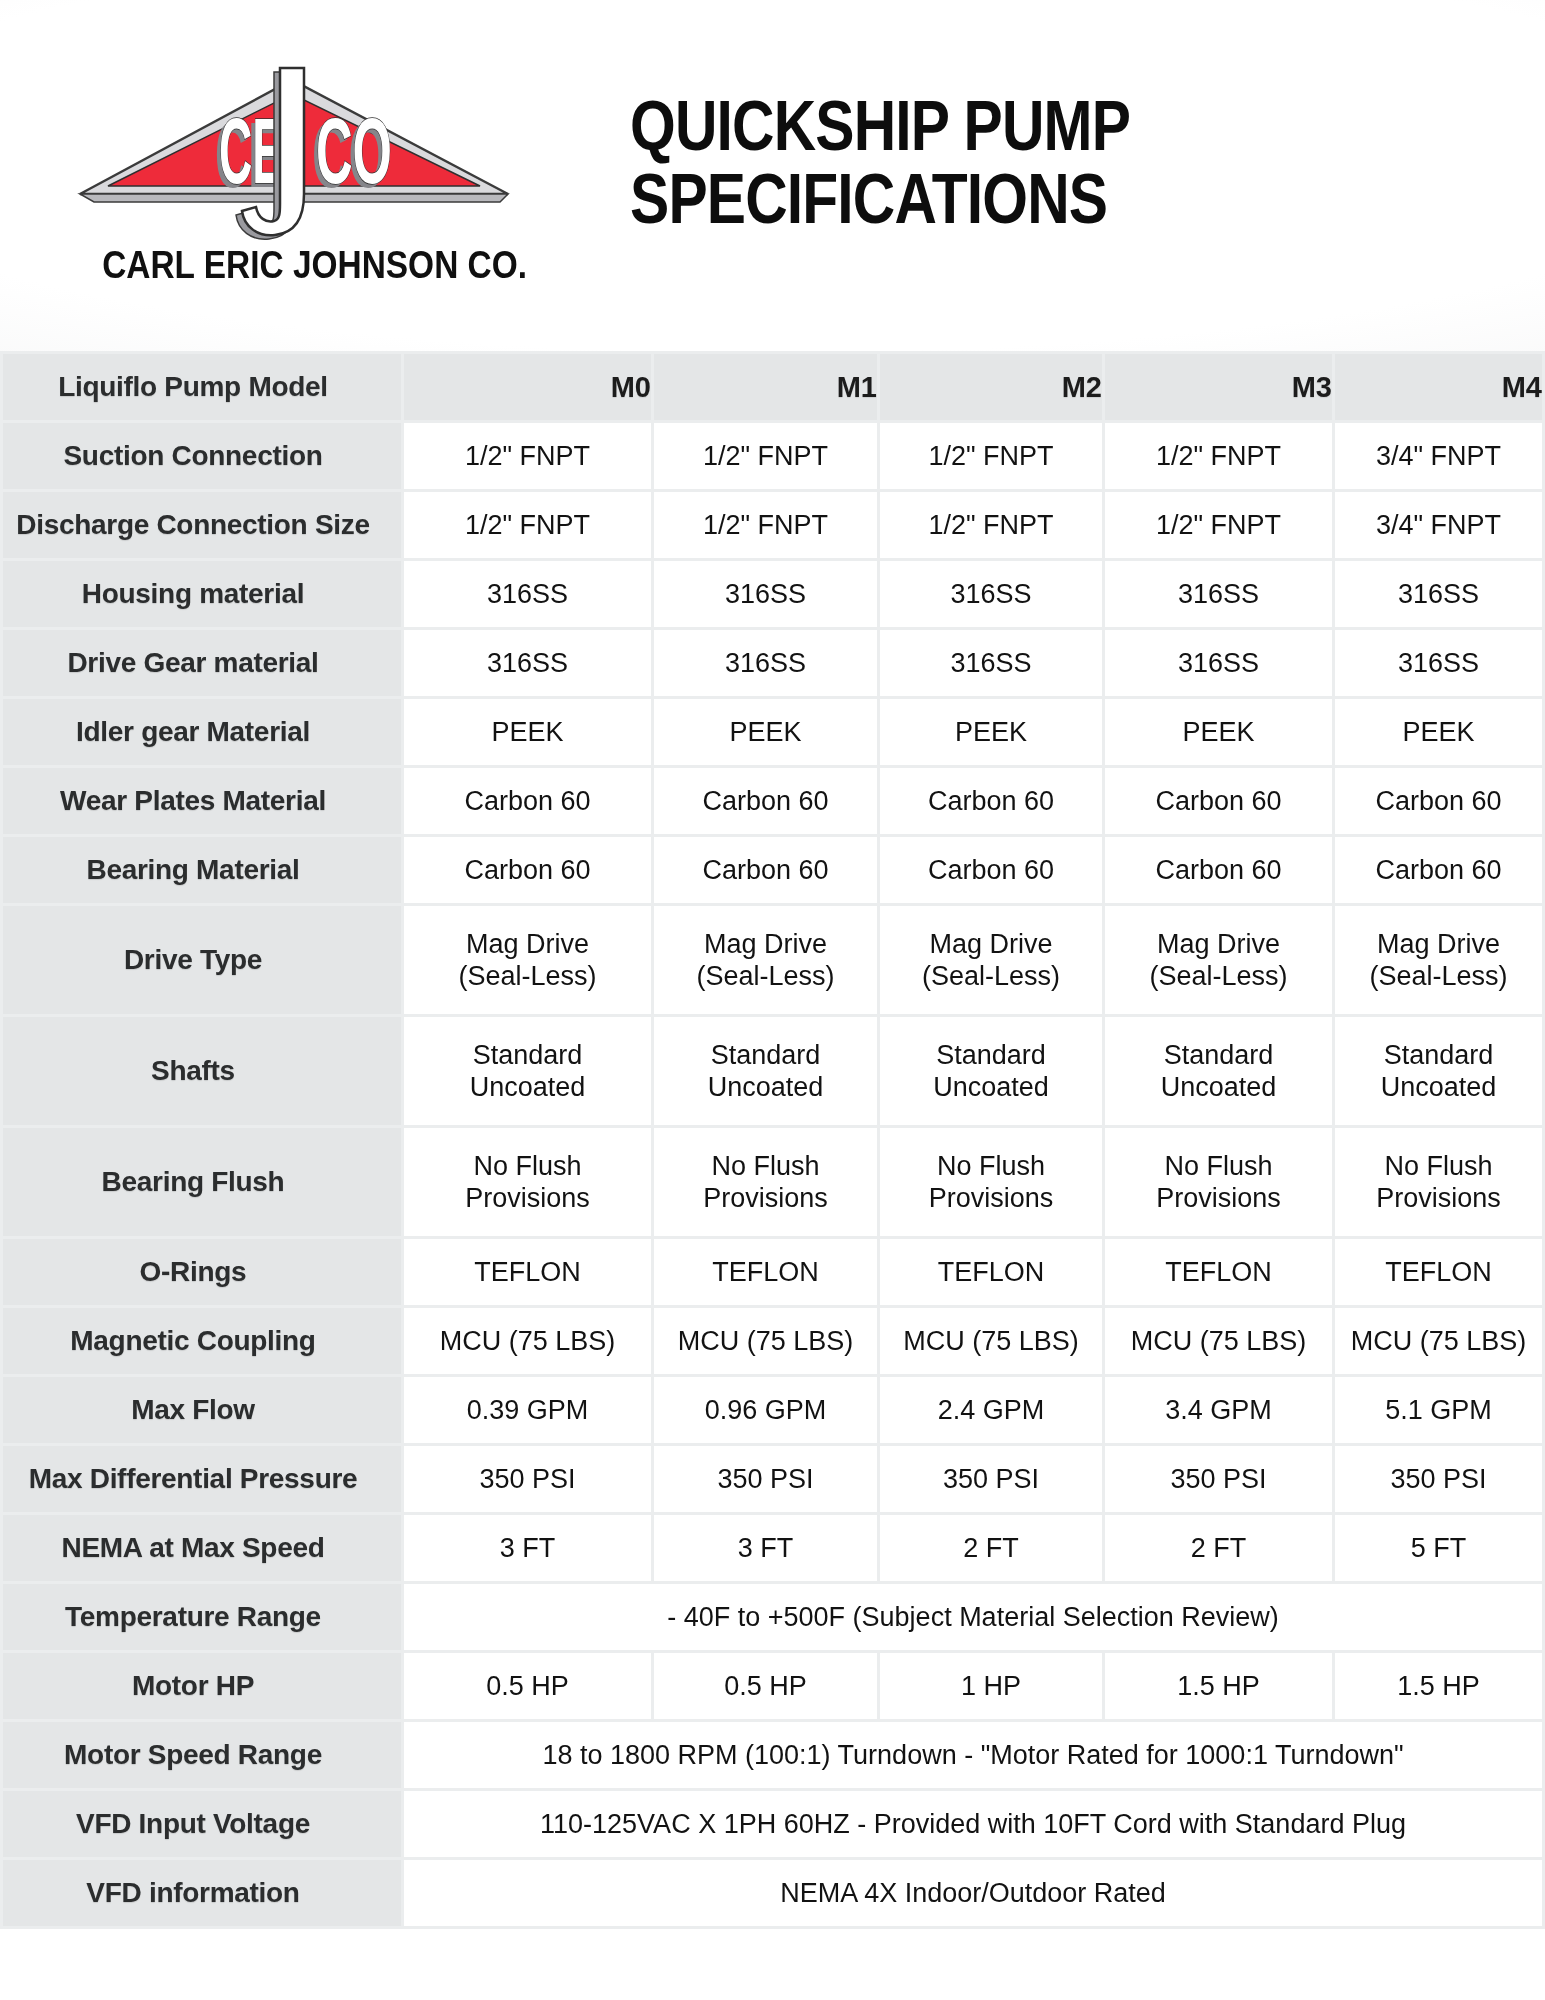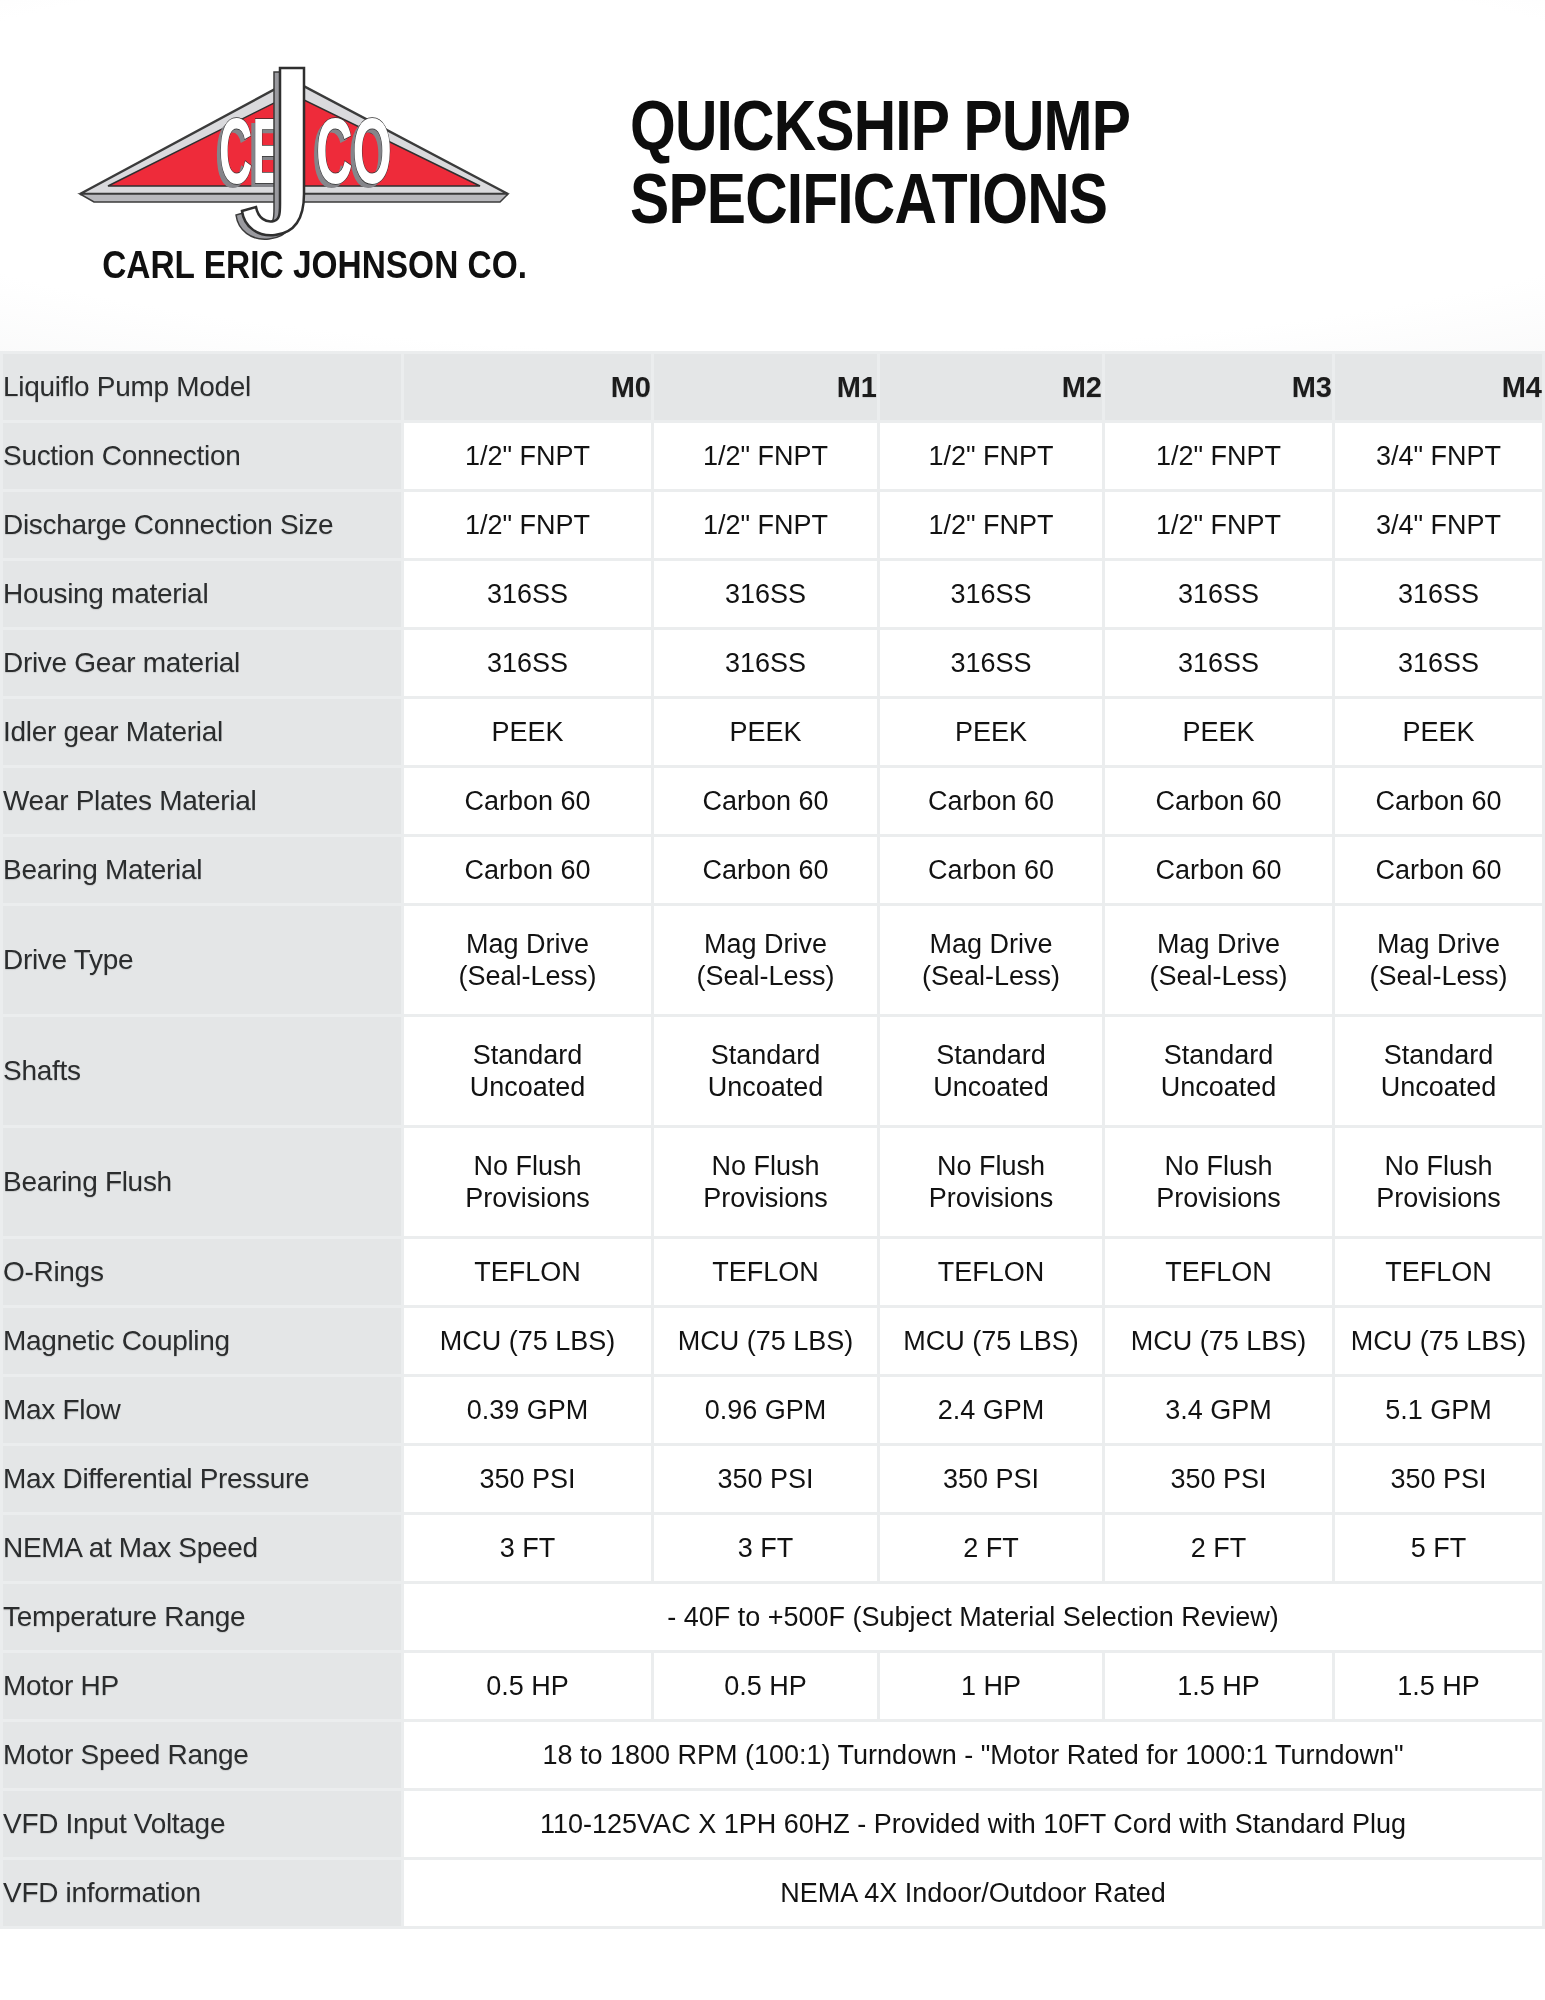--- a/index.html
+++ b/index.html
@@ -53,23 +53,23 @@
   col.c-m0{width:247px;}
   col.c-m1{width:223px;}
   col.c-m2{width:222px;}
   col.c-m3{width:227px;}
   col.c-m4{width:207px;}
   tr{height:66px;}
   tr.tall{height:108px;}
   th,td{vertical-align:middle;}
   th.rowlabel{
     background:var(--label-bg);
-    text-align:left;
+    text-align:center;
     padding-right:18px;
-    font-size:28px;font-weight:normal;
+    font-size:28px;font-weight:bold;
     color:var(--label-ink);
     letter-spacing:-0.3px;
     text-shadow:0 1px 1px rgba(0,0,0,0.12);
   }
   th.model-cell{
     background:var(--label-bg);
     text-align:right;
     font-size:29px;font-weight:bold;
     color:#1c1c1c;
     text-shadow:0 1px 1px rgba(0,0,0,0.10);

